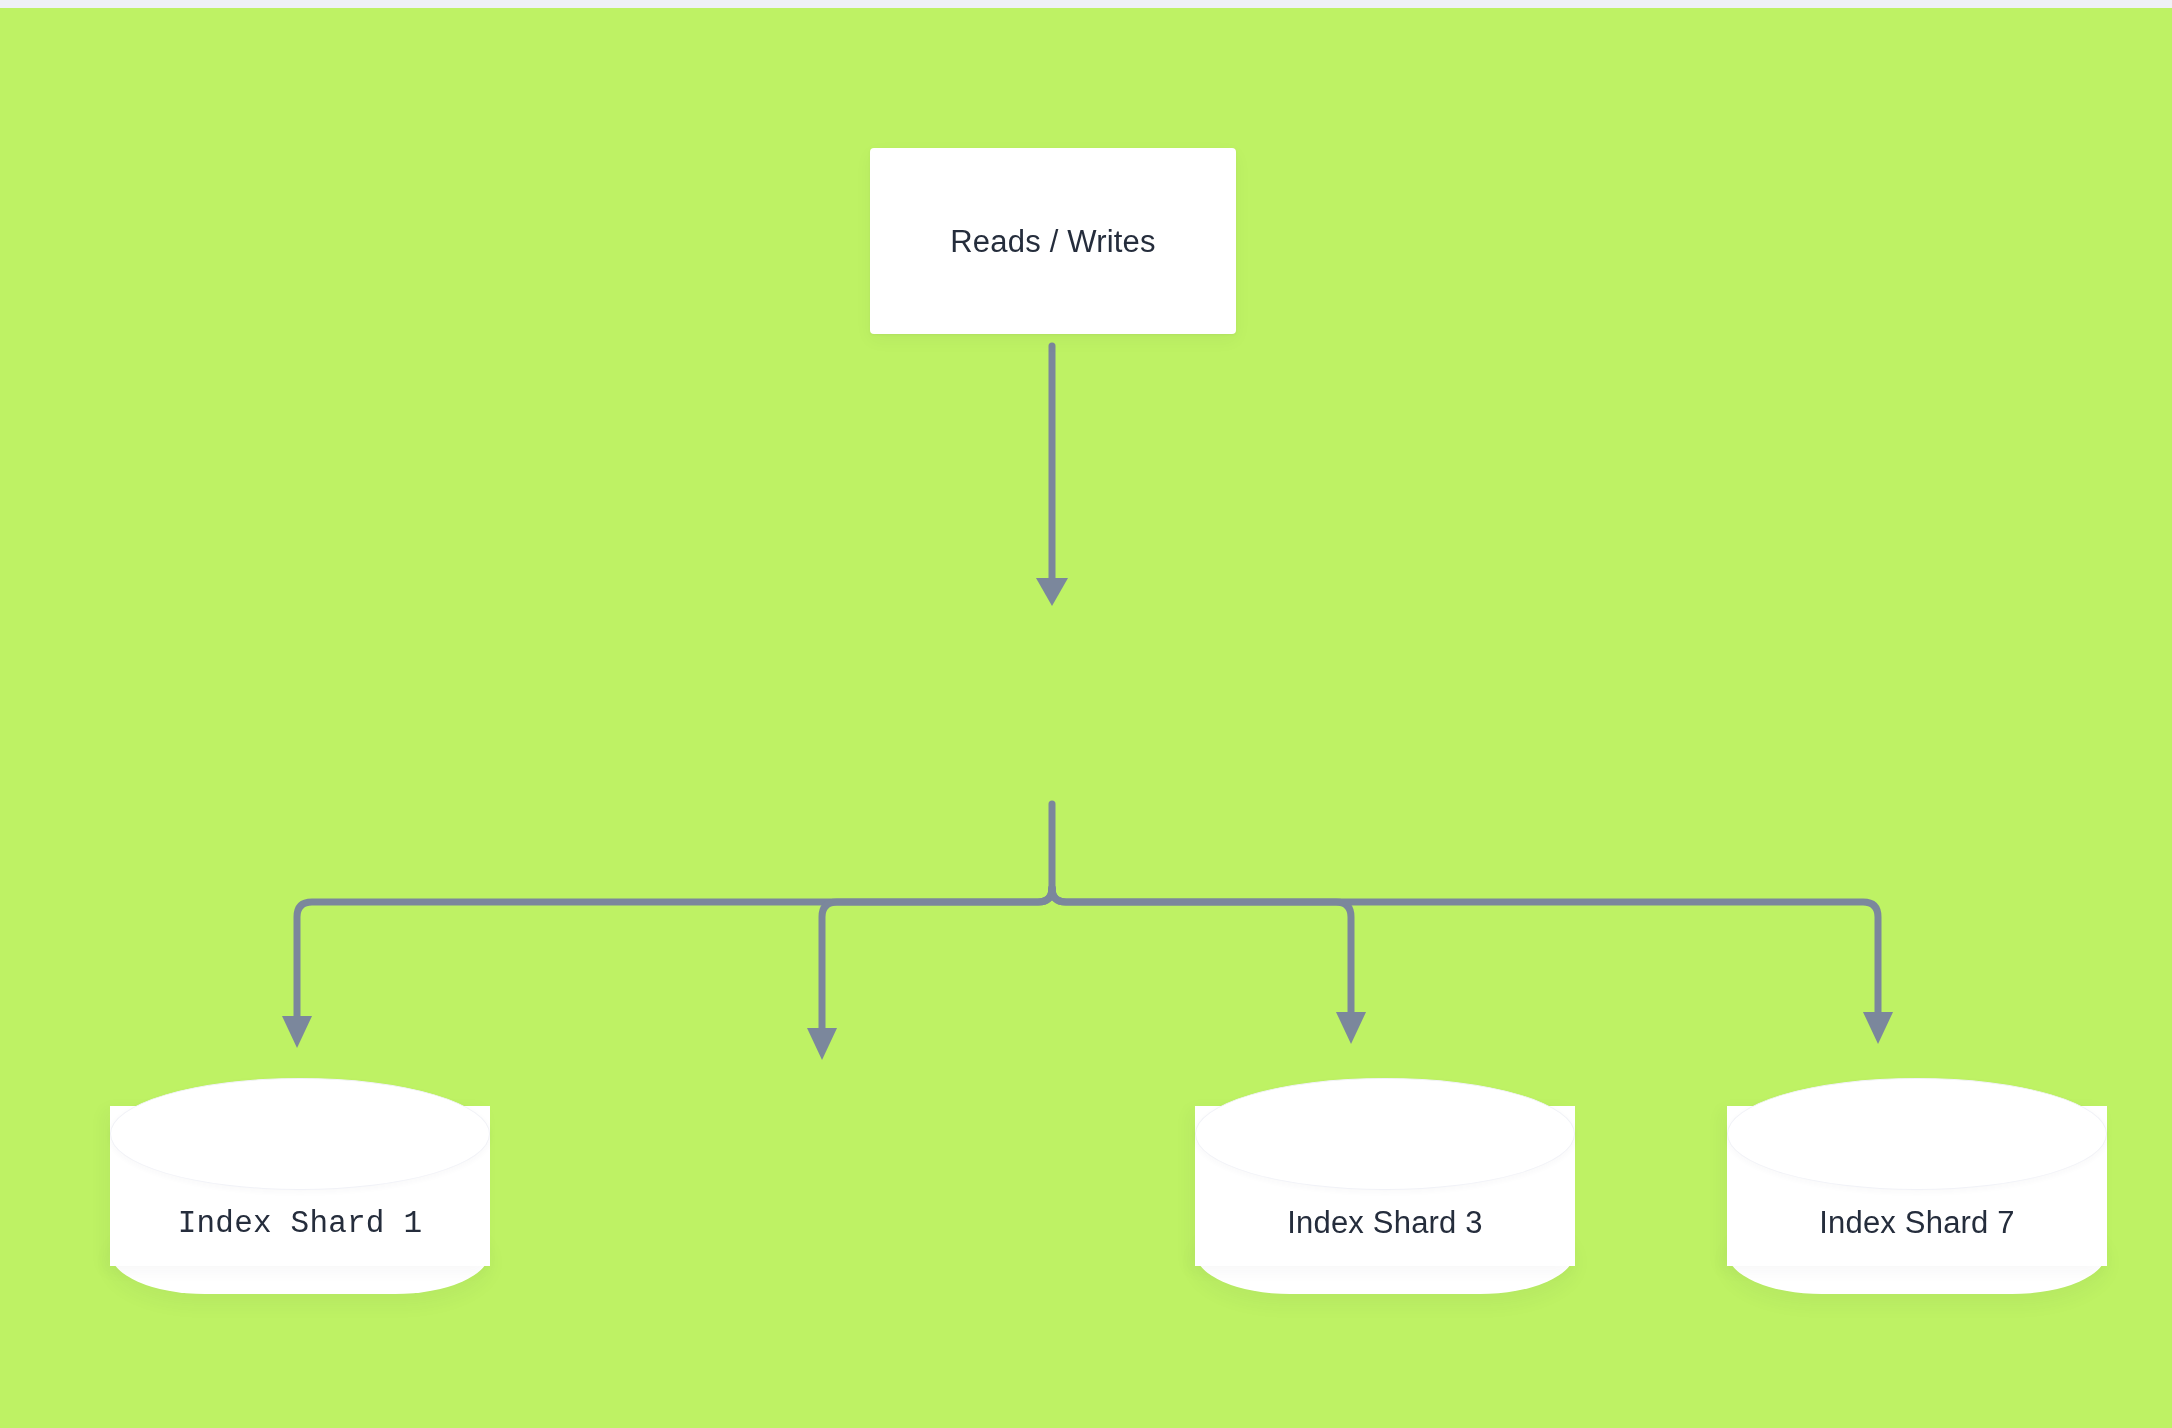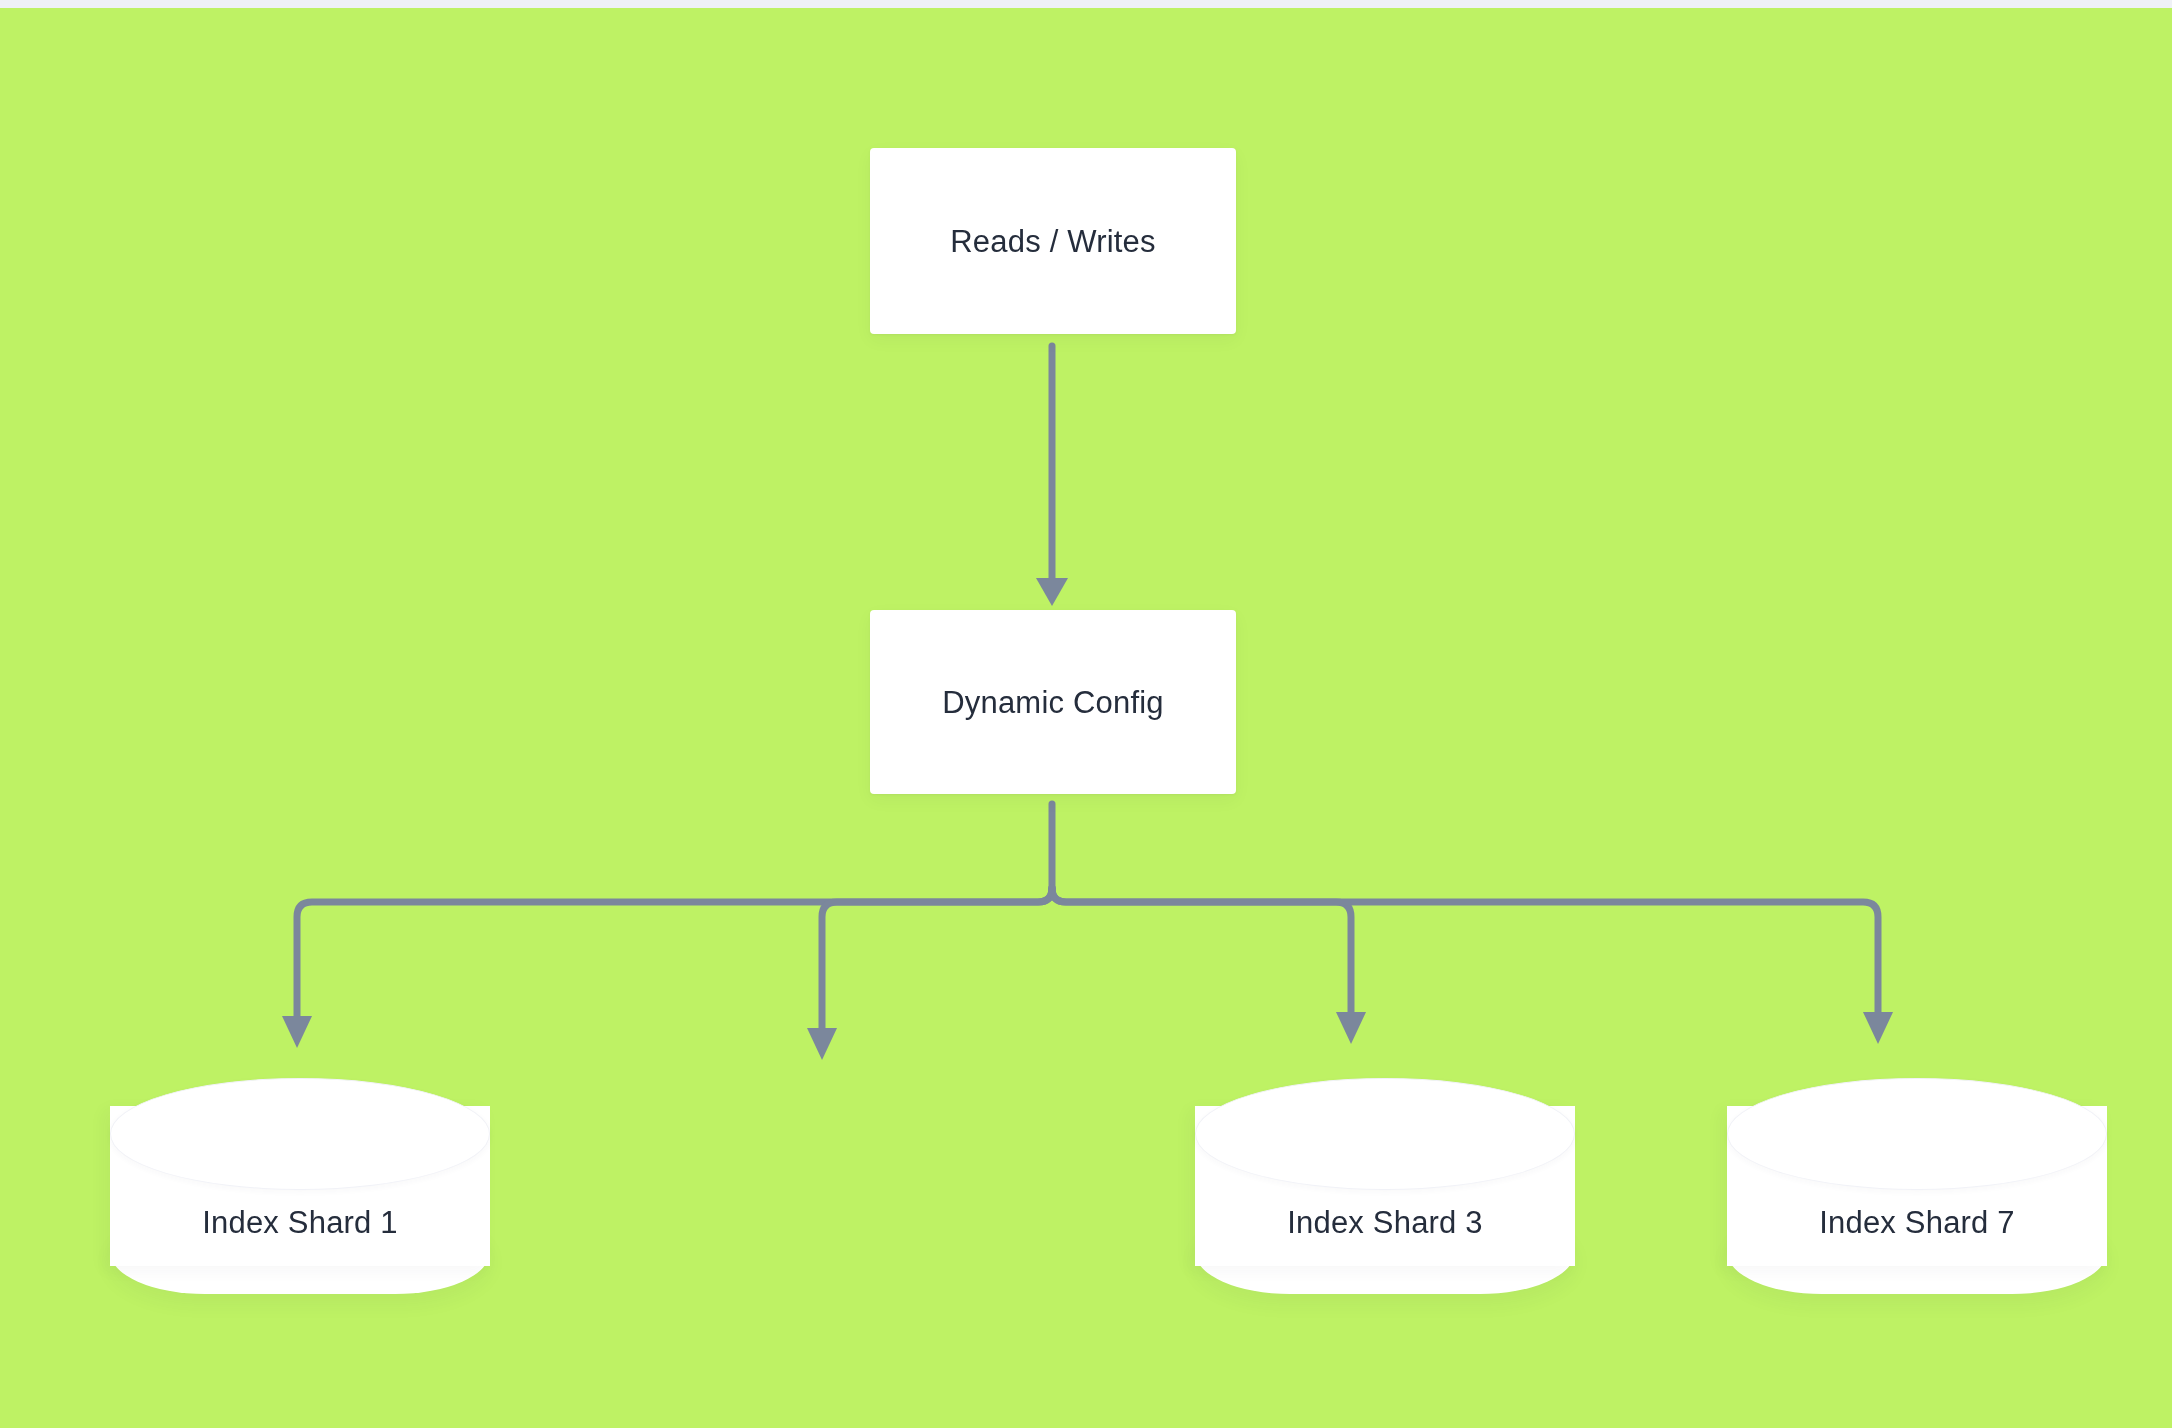--- a/index.html
+++ b/index.html
@@ -115,21 +115,21 @@
     display: flex;
     align-items: center;
     justify-content: center;
     color: #252d3c;
     font-size: 31px;
     font-weight: 400;
     letter-spacing: 0.2px;
     white-space: nowrap;
   }
 
-  #node-shard-1 { left: 110px; top: 1070px; }
+  #node-shard-1 { left: 110px; top: 1070px; font-family: Liberation Mono, monospace; }
   #node-shard-2 { left: 650px; top: 1070px; }
   #node-shard-3 { left: 1195px; top: 1070px; }
   #node-shard-4 { left: 1727px; top: 1070px; }
 </style>
 </head>
 <body>
 
 <div id="diagram-canvas">
 
   <svg id="connector-layer" viewBox="0 0 2172 1428" width="2172" height="1428" xmlns="http://www.w3.org/2000/svg">
@@ -161,23 +161,20 @@
     <g>
       <path d="M 1052 880 Q 1052 894 1066 894 L 1863 894 Q 1878 894 1878 909 L 1878 1008" stroke="#7b879c" stroke-width="7" fill="none" stroke-linecap="round"></path>
       <polygon points="1863,1004 1893,1004 1878,1036" fill="#7b879c"></polygon>
     </g>
   </svg>
 
   <div class="process-node" id="node-reads-writes">
     <span class="node-label">Reads / Writes</span>
   </div>
 
-  <div class="process-node" id="node-dynamic-config">
-    <span class="node-label">Dynamic Config</span>
-  </div>
 
   <div class="cylinder-node" id="node-shard-1">
     <div class="cyl-bottom"></div>
     <div class="cyl-body"></div>
     <div class="cyl-top"></div>
     <div class="cyl-label">Index Shard 1</div>
   </div>
 
 
   <div class="cylinder-node" id="node-shard-3">

